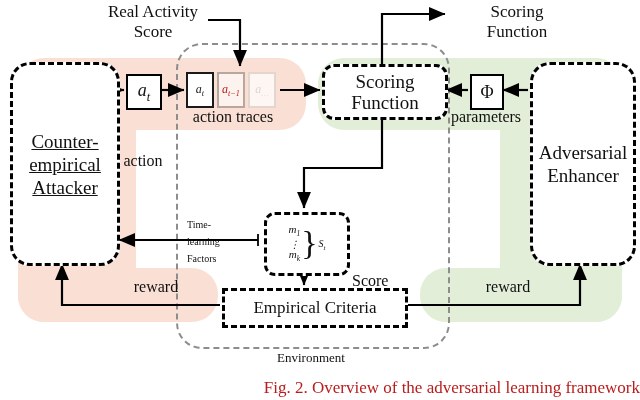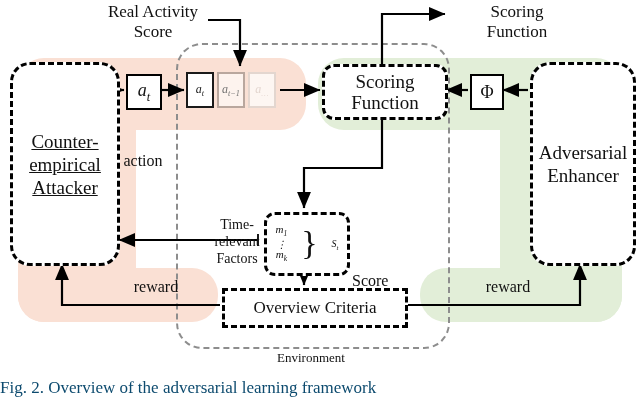--- a/index.html
+++ b/index.html
@@ -52,53 +52,53 @@
   .sqbox{border:2.4px solid #000;background:#fff;display:flex;
       align-items:center;justify-content:center;}
   #action-box{left:126px;top:74px;width:32px;height:32px;font-size:18px;}
   #phi-box{left:470px;top:74px;width:30px;height:32px;font-size:18px;}
 
   
   #trace-strip{left:186px;top:72px;width:92px;height:36px;display:flex;gap:3px;}
   .trace-cell{width:28px;height:36px;box-sizing:border-box;display:flex;
       align-items:center;justify-content:center;font-size:12px;}
   #trace-0{border:2.2px solid #1a1a1a;color:#1a1a1a;background:#fff;}
-  #trace-1{border:2.2px solid #b9a79e;color:#737373;background:#fdf3ee;}
+  #trace-1{border:2.2px solid #b9a79e;color:#b91c1c;background:#fdf3ee;}
   #trace-2{border:2.2px solid #e3d6cf;color:#e3d6cf;background:#fdf6f2;}
 
   
   .cap{font-size:16px;line-height:18px;}
   #action-caption{left:113px;top:108px;width:60px;text-align:center;margin-top:44px;}
   #traces-caption{left:178px;top:108px;width:110px;text-align:center;}
   #params-caption{left:440px;top:108px;width:92px;text-align:center;}
   #real-traces-label{left:78px;top:2px;width:150px;text-align:center;font-size:17px;line-height:20px;}
   #scoring-label-top{left:452px;top:2px;width:130px;text-align:center;font-size:17px;line-height:20px;}
   #state-label{left:128px;top:238px;width:60px;text-align:center;font-size:16px;}
   #reward-left-label{left:118px;top:278px;width:76px;text-align:center;font-size:16px;}
   #reward-right-label{left:470px;top:278px;width:76px;text-align:center;font-size:16px;}
-  #factors-label{left:204px;top:216px;width:66px;text-align:center;font-size:14px;line-height:17px;}
+  #factors-label{left:187px;top:216px;width:66px;text-align:left;font-size:10px;line-height:17px;}
   #score-label{left:352px;top:232px;width:60px;font-size:16px;margin-top:40px;}
 
   
   #factors-inner{position:absolute;left:0;top:0;width:100%;height:100%;
-      display:flex;align-items:center;justify-content:center;gap:14px;}
+      display:flex;align-items:center;justify-content:center;gap:1px;}
   .mstack{display:flex;flex-direction:column;align-items:center;
       font-size:11px;line-height:11px;font-style:italic;}
   .mstack .dots{font-size:10px;letter-spacing:0;line-height:9px;}
   .brace{font-size:34px;line-height:34px;transform:translateY(-1px);}
   .stval{font-size:10px;font-style:italic;}
 
   svg.overlay{position:absolute;left:0;top:0;width:640px;height:400px;
       pointer-events:none;}
   .ln{stroke:#000;stroke-width:2.2;fill:none;}
   .ln-thin{stroke:#000;stroke-width:1.8;fill:none;}
 
   
-  #figure-caption{left:0;top:378px;width:640px;text-align:left;
-      font-size:17px;color:#0c4a6e;overflow:hidden;white-space:nowrap;}
+  #figure-caption{left:0;top:378px;width:640px;text-align:right;
+      font-size:17px;color:#b91c1c;overflow:hidden;white-space:nowrap;}
 
   .ital{font-style:italic;}
   sub{font-size:0.68em;}
 </style>
 </head>
 <body>
 
 <div id="stage">
 
   <div class="blob" id="pink-h"></div>
@@ -173,55 +173,57 @@
   </div>
 
   <div class="abs sqbox" id="action-box">
     <span class="ital">a<sub>t</sub></span>
   </div>
   <div class="abs cap" id="action-caption">action</div>
 
   <div class="abs sqbox" id="phi-box">
     <span>Φ</span>
   </div>
+  <div class="abs cap" id="params-caption">parameters</div>
 
   <div class="abs" id="trace-strip">
     <div class="trace-cell" id="trace-0">
       <span class="ital">a<sub>t</sub></span>
     </div>
     <div class="trace-cell" id="trace-1">
       <span class="ital">a<sub>t−1</sub></span>
     </div>
     <div class="trace-cell" id="trace-2">
       <span class="ital">a<sub>…</sub></span>
     </div>
   </div>
+  <div class="abs cap" id="traces-caption">action traces</div>
 
   <div class="abs cap" id="factors-label">
     <span>Time-</span><br>
-    <span>relevant</span><br>
+    <span>learning</span><br>
     <span>Factors</span>
   </div>
 
   <div class="abs" id="factors-box">
     <div id="factors-inner">
       <div class="mstack">
         <span>m<sub>1</sub></span>
         <span class="dots">⋮</span>
         <span>m<sub>k</sub></span>
       </div>
       <span class="brace">}</span>
       <span class="stval">S<sub>t</sub></span>
     </div>
   </div>
 
   <div class="abs cap" id="score-label">Score</div>
 
   <div class="abs" id="criteria-box">
-    <span>Overview Criteria</span>
+    <span>Empirical Criteria</span>
   </div>
 
   <div class="abs cap" id="reward-left-label">reward</div>
   <div class="abs cap" id="reward-right-label">reward</div>
 
   <div class="abs" id="figure-caption">Fig. 2. Overview of the adversarial learning framework</div>
 
 </div>
 
 </body></html>

